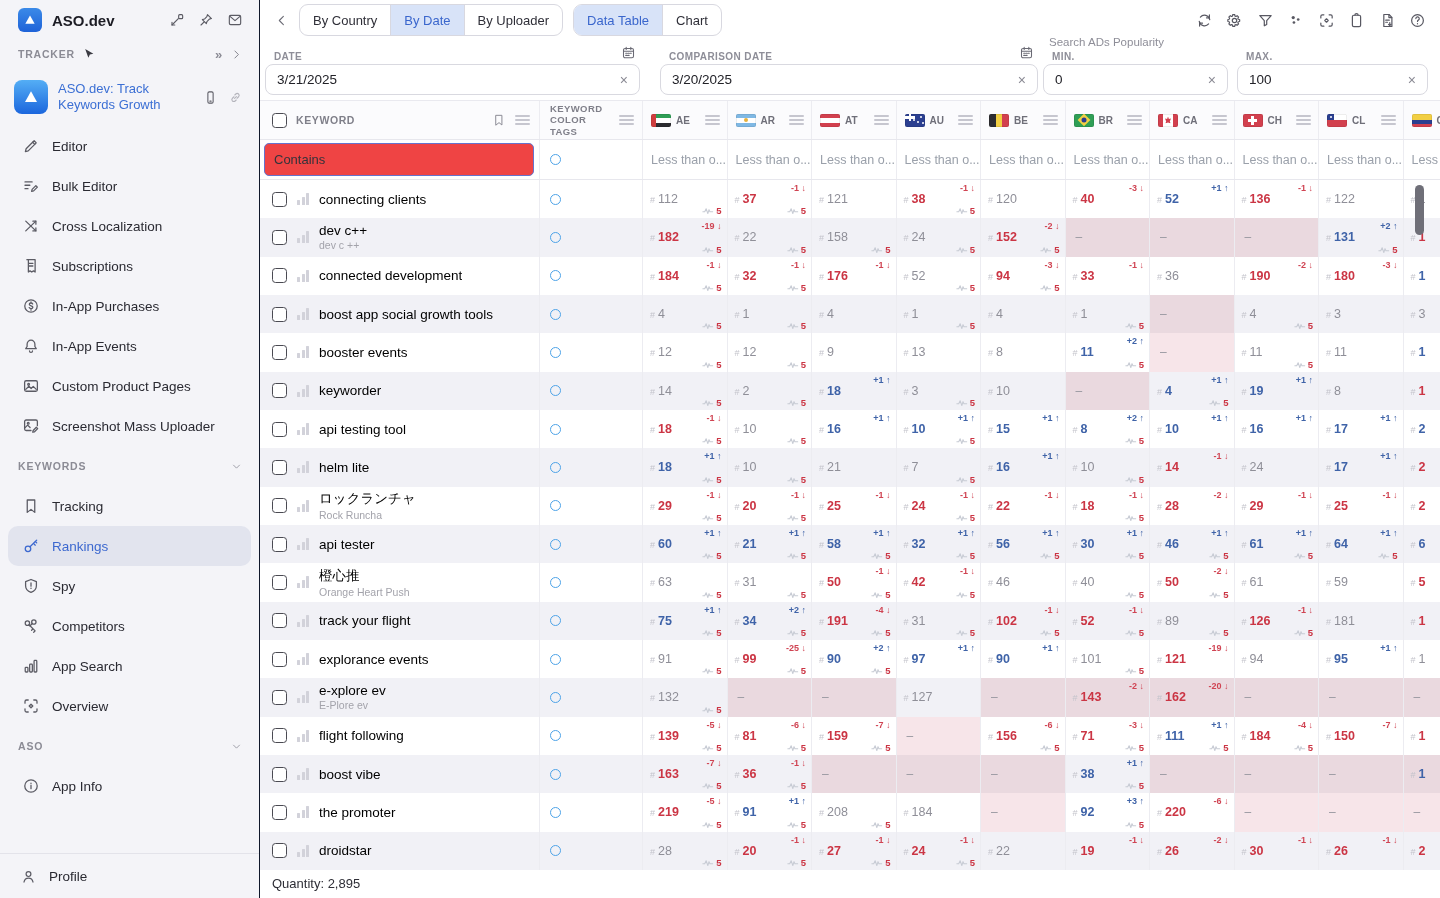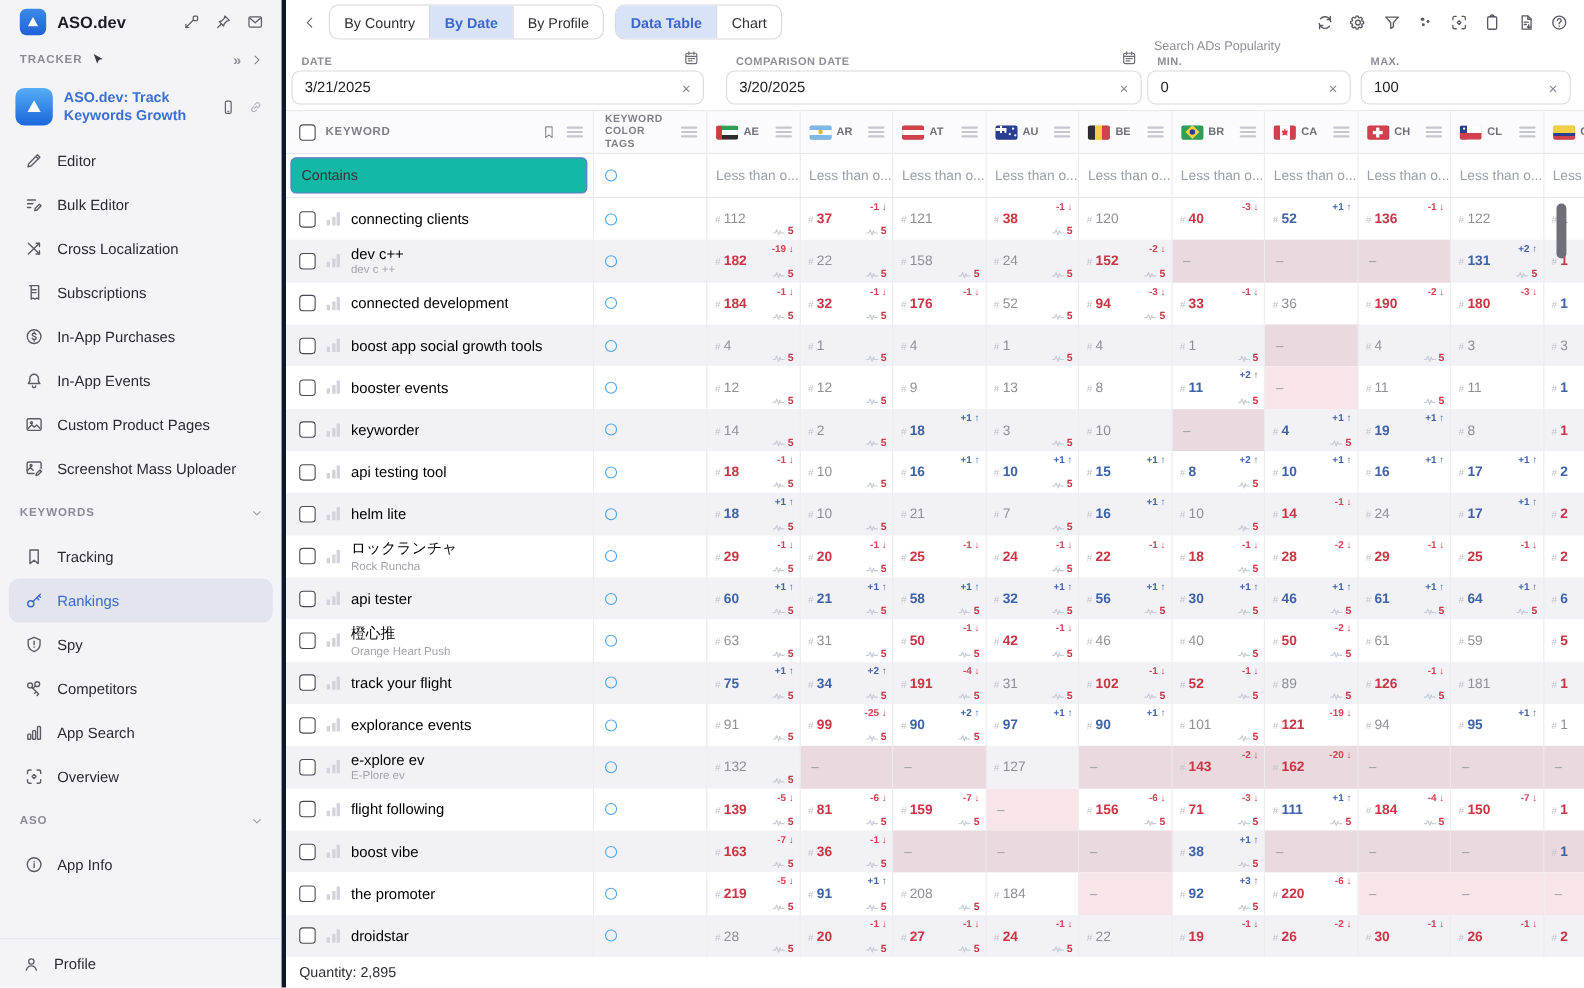--- a/index.html
+++ b/index.html
@@ -2,52 +2,52 @@
 <html><head>
 <meta charset="utf-8">
 <style>
 html,body{margin:0;padding:0;background:#fff;font-family:"Liberation Sans",sans-serif;-webkit-font-smoothing:antialiased}
 *{box-sizing:border-box}
 .app{display:flex;width:1440px;height:898px;overflow:hidden;position:relative;background:#fff}
 .ic{display:inline-flex;width:16px;height:16px;color:#5b5b64;flex:none}
 .ic svg{width:100%;height:100%}
 .sp{flex:1}
 
-.sidebar{width:260px;flex:none;background:#f4f4f8;border-right:4px solid #0f172a;display:flex;flex-direction:column;overflow:hidden}
+.sidebar{width:260px;flex:none;background:#f4f4f8;border-right:1px solid #0f172a;display:flex;flex-direction:column;overflow:hidden}
 .sb-header{height:40px;display:flex;align-items:center;gap:10px;padding:0 16px 0 18px;flex:none}
 .logo{width:24px;height:24px;border-radius:6px;background:linear-gradient(180deg,#3b8ae8,#1e62d8);display:flex;align-items:center;justify-content:center;flex:none}
 .logo svg{width:14px;height:14px}
 .sb-title{font-size:15px;font-weight:700;color:#1c1c24;flex:1}
 .sb-hicons{display:flex;gap:13px;align-items:center}
 .sb-tracker{height:28px;display:flex;align-items:center;gap:7px;padding:0 16px 0 18px;color:#8b8b95;font-size:10.5px;font-weight:700;letter-spacing:.8px;flex:none}
 .sb-tracker .ic{width:14px;height:14px;color:#3a3a42}
 .chevtxt{font-size:13px;color:#8b8b95}
 .sb-tracker .nav{width:13px;height:13px;color:#7b7b85}
 .appcard{height:58px;display:flex;align-items:center;gap:10px;padding:0 16px 0 14px;flex:none}
 .appicon{width:34px;height:34px;border-radius:8px;background:linear-gradient(180deg,#54aef5,#1b66dd);display:flex;align-items:center;justify-content:center;flex:none}
 .appicon svg{width:18px;height:18px}
-.appname{flex:1;font-size:13px;line-height:1.25;color:#3b6fd4;font-weight:700}
+.appname{flex:1;font-size:13px;line-height:1.25;color:#3b6fd4;font-weight:400}
 .appcard .ic{width:15px;height:15px}
 .ic.lite{color:#b4b4bc}
 .sb-section{height:40px;display:flex;align-items:center;padding:0 16px 0 18px;color:#8b8b95;font-size:10.5px;font-weight:700;letter-spacing:.8px}
 .sb-section .schev{width:13px;height:13px;color:#9a9aa3;margin-left:auto}
 .sb-item{height:40px;display:flex;align-items:center;gap:12px;padding:0 12px 0 14px;margin:0 8px;border-radius:10px;font-size:13.5px;color:#2a2a32;cursor:pointer}
 .sb-item .ic{width:18px;height:18px}
 .sb-item.active{background:#e2e4ee;color:#3c68cf;font-weight:500}
 .sb-item.active .ic{color:#3c68cf}
 .sb-bottom{margin-top:auto;height:45px;flex:none;border-top:1px solid #e3e3ea;display:flex;align-items:center;gap:12px;padding:0 20px;font-size:13.5px;color:#2a2a32}
 .sb-bottom .ic{width:17px;height:17px}
 
 .main{flex:1;position:relative;overflow:hidden;background:#fff}
 .topbar{height:40px;display:flex;align-items:center;padding:0 14px;gap:10px}
 .back{width:15px;height:15px;color:#6a6a74}
 .seg{display:flex;align-items:stretch;border:1px solid #d8d8e0;border-radius:9px;background:#fff;overflow:hidden;flex:none}
 .segbtn{font-family:"Liberation Sans",sans-serif;font-size:13px;padding:0 13px;height:30px;border:0;background:transparent;color:#2f2f38;border-left:1px solid #d8d8e0;cursor:pointer;white-space:nowrap}
 .segbtn:first-child{border-left:0}
-.segbtn.active{background:#d8e3f8;color:#3a66cd;font-weight:700}
+.segbtn.active{background:#d8e3f8;color:#3a66cd;font-weight:400}
 .topbar-icons{margin-left:auto;display:flex;gap:13.5px;align-items:center}
 .tic{width:17px;height:17px;color:#585862;cursor:pointer}
 
 .filters{position:relative;height:60px}
 .fgroup{position:absolute;top:0;height:60px}
 .g-date{left:5px;width:375px}.g-comp{left:400px;width:378px}.g-min{left:783px;width:185px}.g-max{left:977px;width:191px}
 .flabel{position:absolute;top:11px;left:9px;font-size:10px;font-weight:600;color:#8e8e98;letter-spacing:.4px}
 .ftoplabel{position:absolute;top:-4px;left:6px;font-size:11.5px;color:#8e8e98;white-space:nowrap}
 .cal{position:absolute;top:5px;right:4px;width:15px;height:15px;color:#6a6a74}
 .finput{position:absolute;top:24px;left:0;right:0;height:31px;border:1px solid #d9d9e0;border-radius:8px;background:#fff;display:flex;align-items:center;padding:0 11px;font-size:13.5px;color:#222228}
@@ -61,21 +61,21 @@
 .thlabel{font-size:10.5px;font-weight:600;letter-spacing:.6px;color:#7f7f89}
 .th-tags{width:103px;flex:none;padding:0 8px 0 10px}
 .thlabel2{font-size:9.5px;font-weight:600;letter-spacing:.4px;color:#7f7f89;line-height:1.2;width:58px}
 .th-country{width:84.5px;flex:none;gap:5px;padding:0 7px 0 8px}
 .ccode{font-size:10px;font-weight:600;color:#6f6f79}
 .bm{width:14px;height:14px;color:#8a8a94}
 .hbg{width:15px;display:flex;flex-direction:column;gap:2.5px;flex:none;cursor:pointer}
 .hbg i{display:block;height:1.8px;background:#c6c6cf;border-radius:1px}
 .tfilter{height:40px;display:flex;background:#fff;border-bottom:1px solid #e7e7ed}
 .fkw{width:280px;flex:none;padding:3px 5px 3px 4px;border-right:1px solid #ececf1}
-.containsbox{height:100%;border:1.5px solid #6673cc;border-radius:5px;background:#14b8a6;display:flex;align-items:center;padding:0 9px;font-size:13px;color:#33333b}
+.containsbox{height:100%;border:1.5px solid #6673cc;border-radius:5px;background:#ef4444;display:flex;align-items:center;padding:0 9px;font-size:13px;color:#33333b}
 .ftag{width:103px;flex:none;display:flex;align-items:center;padding-left:10px;border-right:1px solid #ececf1}
 .fcountry{width:84.5px;flex:none;display:flex;align-items:center;padding-left:8px;font-size:12.5px;color:#9aa0aa;border-right:1px solid #ececf1;white-space:nowrap;overflow:hidden}
 .tagring{width:11px;height:11px;border:1.5px solid #4da3e8;border-radius:50%;flex:none}
 .krow{display:flex;height:38.33px;background:#fff}
 .krow.alt{background:#f1f1f6}
 .kcell{width:280px;flex:none;display:flex;align-items:center;gap:10px;padding-left:12px;border-right:1px solid #ececf1;overflow:hidden}
 .cb{width:15px;height:15px;border:1.6px solid #4a4a52;border-radius:3.5px;background:#fff;flex:none}
 .mbars{display:flex;align-items:flex-end;gap:1.5px;height:12px;flex:none}
 .mbars i{width:3px;background:#d2d2da;border-radius:.5px}
 .mbars i:nth-child(1){height:5px}.mbars i:nth-child(2){height:8px}.mbars i:nth-child(3){height:12px}
@@ -367,21 +367,21 @@
   <div class="main">
     <div class="topbar">
       <span class="ic back">
           <svg viewBox="0 0 24 24" fill="none" stroke="currentColor" stroke-width="1.7" stroke-linecap="round" stroke-linejoin="round">
             <path d="M15 5.5L8.5 12l6.5 6.5"></path>
           </svg>
         </span>
       <div class="seg" id="seg-view">
           <button class="segbtn">By Country</button>
           <button class="segbtn active">By Date</button>
-          <button class="segbtn">By Profile</button>
+          <button class="segbtn">By Uploader</button>
         </div>
       <div class="seg" id="seg-display">
           <button class="segbtn active">Data Table</button>
           <button class="segbtn">Chart</button>
         </div>
       <div class="topbar-icons" id="topbar-icons">
           <span class="tic ic">
             <svg viewBox="0 0 24 24" fill="none" stroke="currentColor" stroke-width="1.7" stroke-linecap="round" stroke-linejoin="round">
               <path d="M19.4 10.8A7.6 7.6 0 0 0 6.2 7.2M4.6 13.2a7.6 7.6 0 0 0 13.2 3.6"></path>
               <path d="M18.9 4.1v4.1h-4.1M5.1 19.9v-4.1h4.1"></path>

